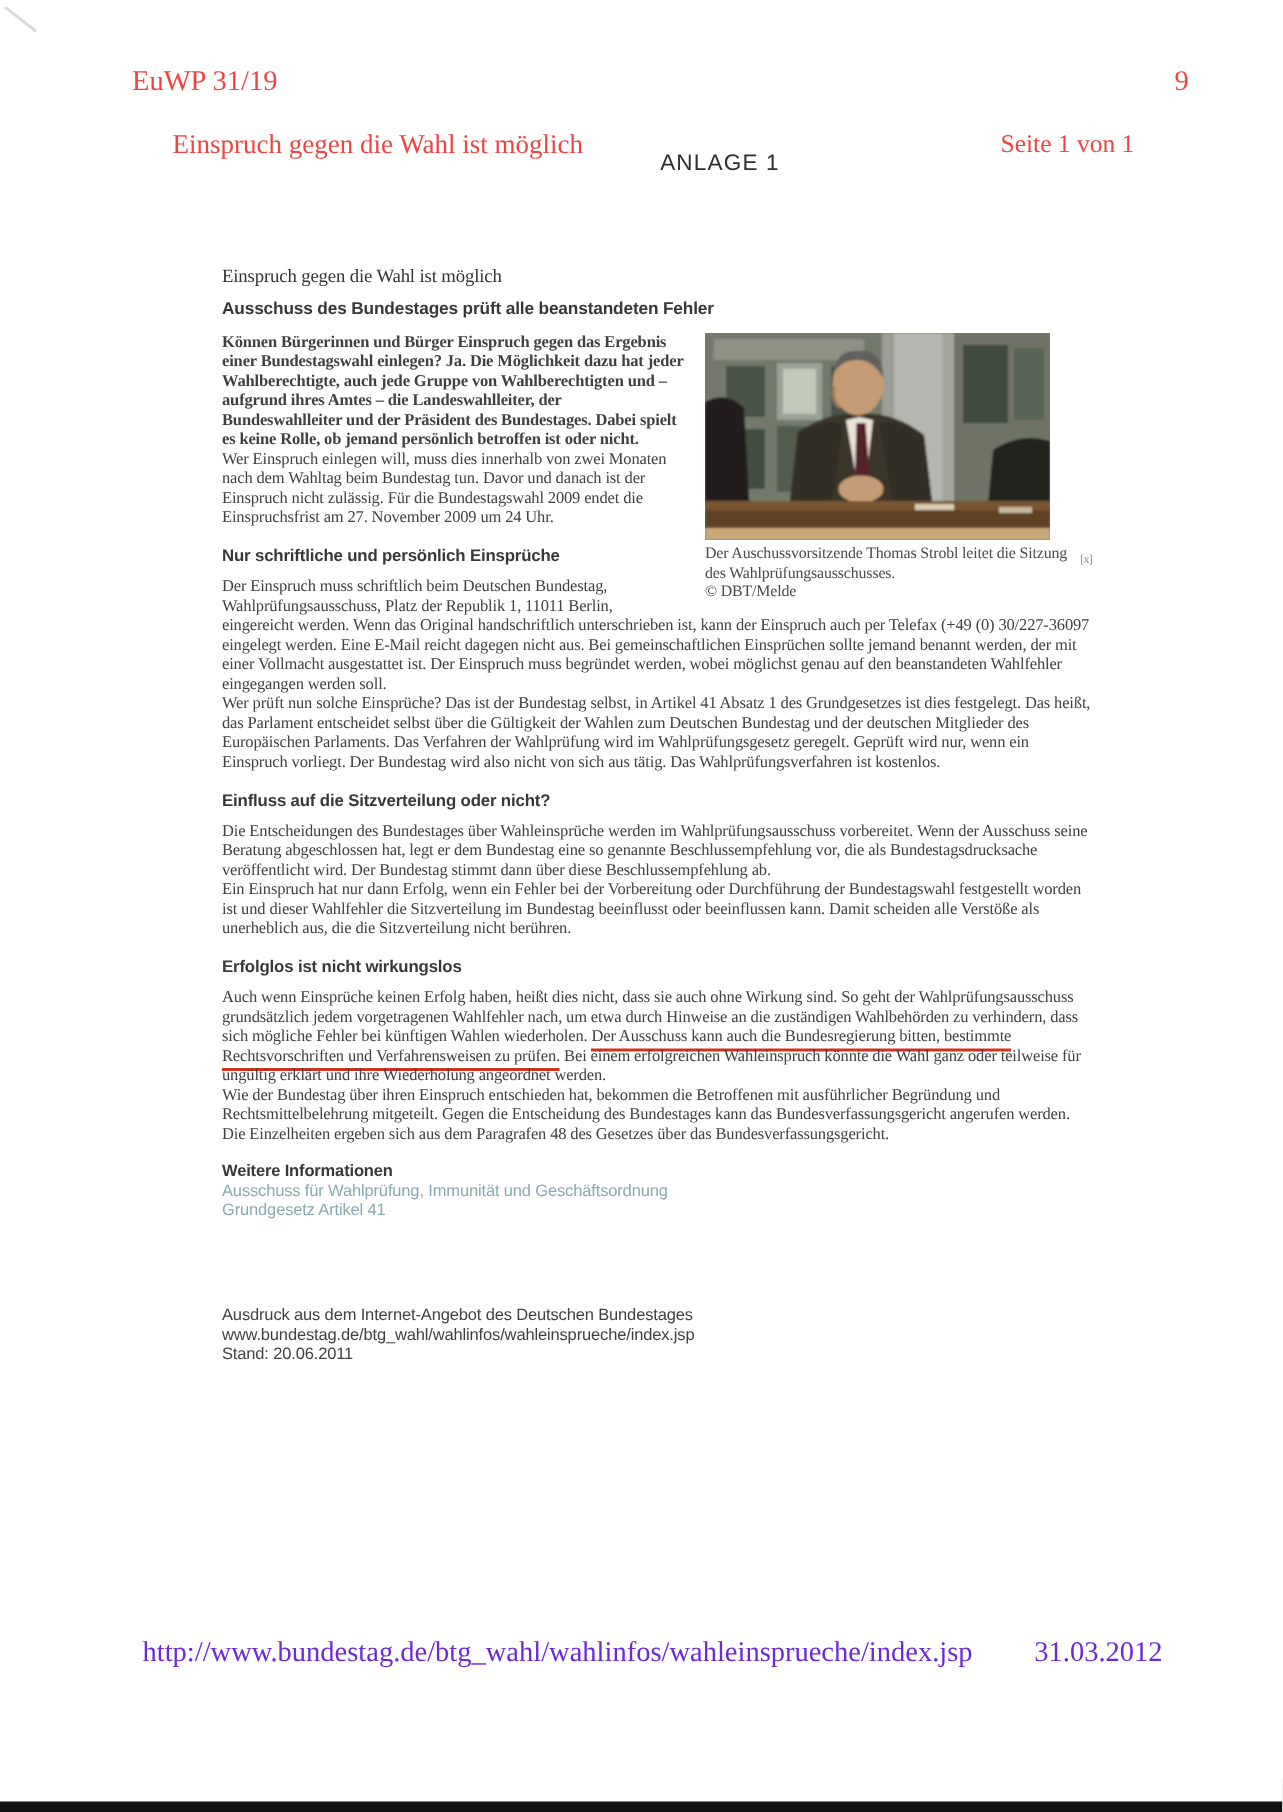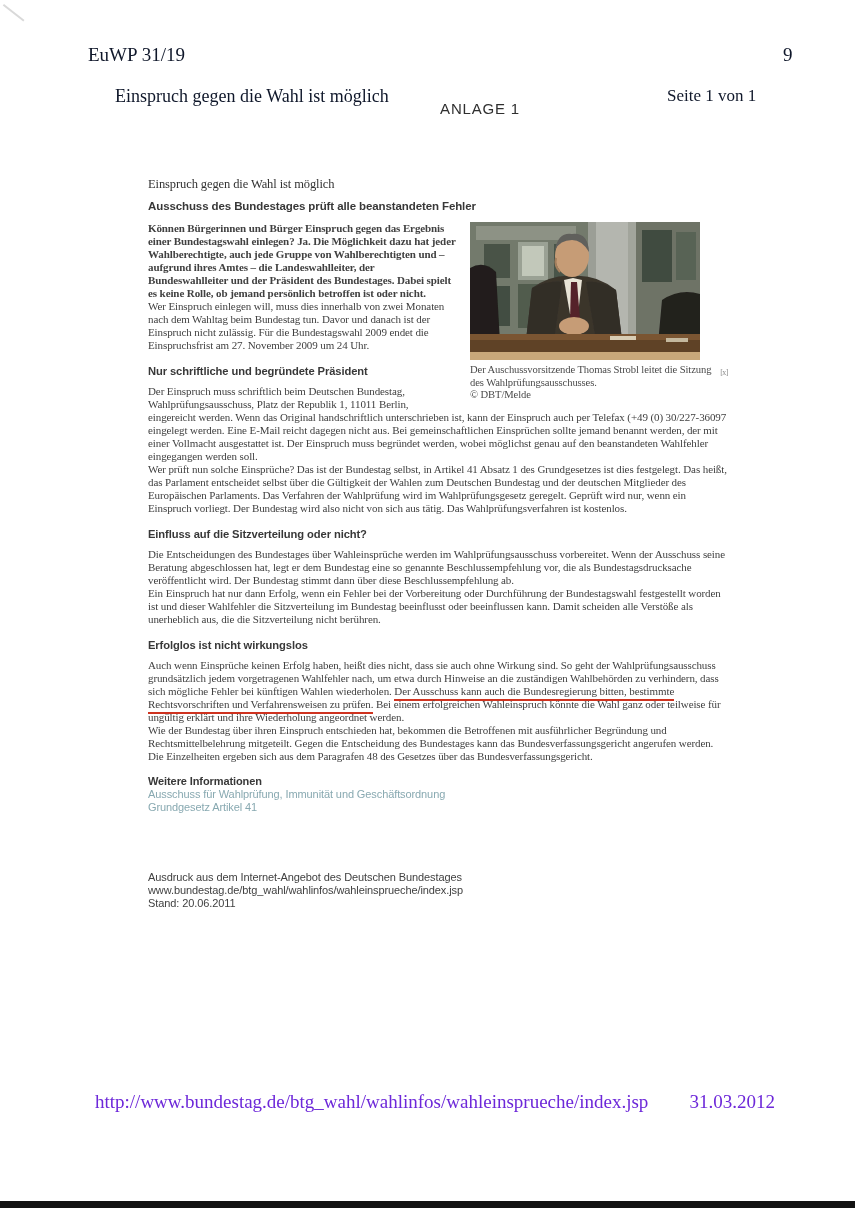--- a/index.html
+++ b/index.html
@@ -13,21 +13,21 @@
   }
   
   .corner-artifact{
     position:absolute;left:4px;top:4px;width:26px;height:2px;
     background:#d9d9d9;transform:rotate(38deg);transform-origin:left top;
   }
   .bottom-bar{
     position:absolute;left:0;bottom:0;width:855px;height:7px;background:#121212;
   }
   
-  .serif{font-family:"Liberation Serif",serif;color:#0f172a;}
+  .serif{font-family:"Liberation Serif",serif;color:#ef4444;}
   .doc-ref{position:absolute;left:88px;top:44px;font-size:19px;}
   .page-number{position:absolute;left:783px;top:44px;font-size:19px;}
   .header-title{position:absolute;left:115px;top:86px;font-size:18px;}
   .page-info{position:absolute;left:667px;top:86px;font-size:17px;}
   .annex-label{
     position:absolute;left:0;top:100px;width:960px;text-align:center;
     font-size:15px;letter-spacing:0.8px;color:#2f2f2f;font-family:"Liberation Sans",sans-serif;
   }
   
   .article{
@@ -135,21 +135,21 @@
         </svg>
       </div>
       <div class="caption">Der Auschussvorsitzende Thomas Strobl leitet die Sitzung des Wahlprüfungsausschusses.</div>
       <div class="credit">© DBT/Melde</div>
       <div class="img-marker">[x]</div>
     </div>
 
     <p class="b">Können Bürgerinnen und Bürger Einspruch gegen das Ergebnis einer Bundestagswahl einlegen? Ja. Die Möglichkeit dazu hat jeder Wahlberechtigte, auch jede Gruppe von Wahlberechtigten und – aufgrund ihres Amtes – die Landeswahlleiter, der Bundeswahlleiter und der Präsident des Bundestages. Dabei spielt es keine Rolle, ob jemand persönlich betroffen ist oder nicht.</p>
     <p>Wer Einspruch einlegen will, muss dies innerhalb von zwei Monaten nach dem Wahltag beim Bundestag tun. Davor und danach ist der Einspruch nicht zulässig. Für die Bundestagswahl 2009 endet die Einspruchsfrist am 27. November 2009 um 24 Uhr.</p>
 
-    <div class="sec-h">Nur schriftliche und begründete Präsident</div>
+    <div class="sec-h">Nur schriftliche und persönlich Einsprüche</div>
     <p>Der Einspruch muss schriftlich beim Deutschen Bundestag, Wahlprüfungsausschuss, Platz der Republik 1, 11011 Berlin, eingereicht werden. Wenn das Original handschriftlich unterschrieben ist, kann der Einspruch auch per Telefax (+49 (0) 30/227-36097 eingelegt werden. Eine E-Mail reicht dagegen nicht aus. Bei gemeinschaftlichen Einsprüchen sollte jemand benannt werden, der mit einer Vollmacht ausgestattet ist. Der Einspruch muss begründet werden, wobei möglichst genau auf den beanstandeten Wahlfehler eingegangen werden soll.</p>
     <p>Wer prüft nun solche Einsprüche? Das ist der Bundestag selbst, in Artikel 41 Absatz 1 des Grundgesetzes ist dies festgelegt. Das heißt, das Parlament entscheidet selbst über die Gültigkeit der Wahlen zum Deutschen Bundestag und der deutschen Mitglieder des Europäischen Parlaments. Das Verfahren der Wahlprüfung wird im Wahlprüfungsgesetz geregelt. Geprüft wird nur, wenn ein Einspruch vorliegt. Der Bundestag wird also nicht von sich aus tätig. Das Wahlprüfungsverfahren ist kostenlos.</p>
 
     <div class="sec-h">Einfluss auf die Sitzverteilung oder nicht?</div>
     <p>Die Entscheidungen des Bundestages über Wahleinsprüche werden im Wahlprüfungsausschuss vorbereitet. Wenn der Ausschuss seine Beratung abgeschlossen hat, legt er dem Bundestag eine so genannte Beschlussempfehlung vor, die als Bundestagsdrucksache veröffentlicht wird. Der Bundestag stimmt dann über diese Beschlussempfehlung ab.</p>
     <p>Ein Einspruch hat nur dann Erfolg, wenn ein Fehler bei der Vorbereitung oder Durchführung der Bundestagswahl festgestellt worden ist und dieser Wahlfehler die Sitzverteilung im Bundestag beeinflusst oder beeinflussen kann. Damit scheiden alle Verstöße als unerheblich aus, die die Sitzverteilung nicht berühren.</p>
 
     <div class="sec-h">Erfolglos ist nicht wirkungslos</div>
     <p><span>Auch wenn Einsprüche keinen Erfolg haben, heißt dies nicht, dass sie auch ohne Wirkung sind. So geht der Wahlprüfungsausschuss grundsätzlich jedem vorgetragenen Wahlfehler nach, um etwa durch Hinweise an die zuständigen Wahlbehörden zu verhindern, dass sich mögliche Fehler bei künftigen Wahlen wiederholen. </span><span class="redline">Der Ausschuss kann auch die Bundesregierung bitten, bestimmte Rechtsvorschriften und Verfahrensweisen zu prüfen.</span><span> Bei einem erfolgreichen Wahleinspruch könnte die Wahl ganz oder teilweise für ungültig erklärt und ihre Wiederholung angeordnet werden.</span></p>
     <p>Wie der Bundestag über ihren Einspruch entschieden hat, bekommen die Betroffenen mit ausführlicher Begründung und Rechtsmittelbelehrung mitgeteilt. Gegen die Entscheidung des Bundestages kann das Bundesverfassungsgericht angerufen werden. Die Einzelheiten ergeben sich aus dem Paragrafen 48 des Gesetzes über das Bundesverfassungsgericht.</p>

